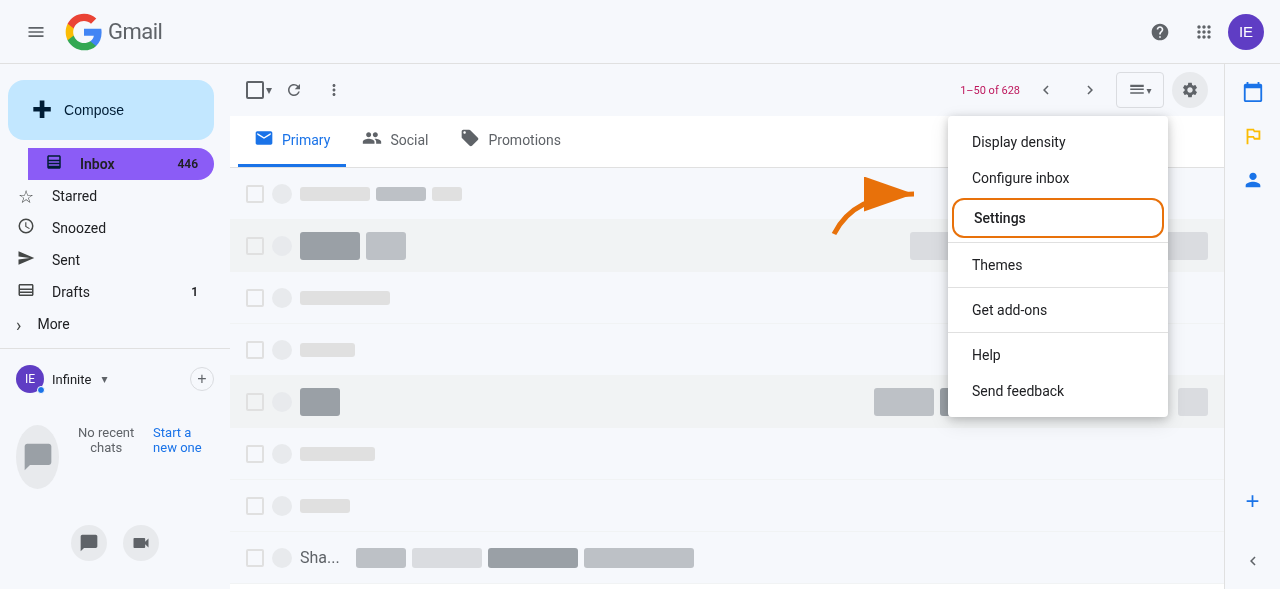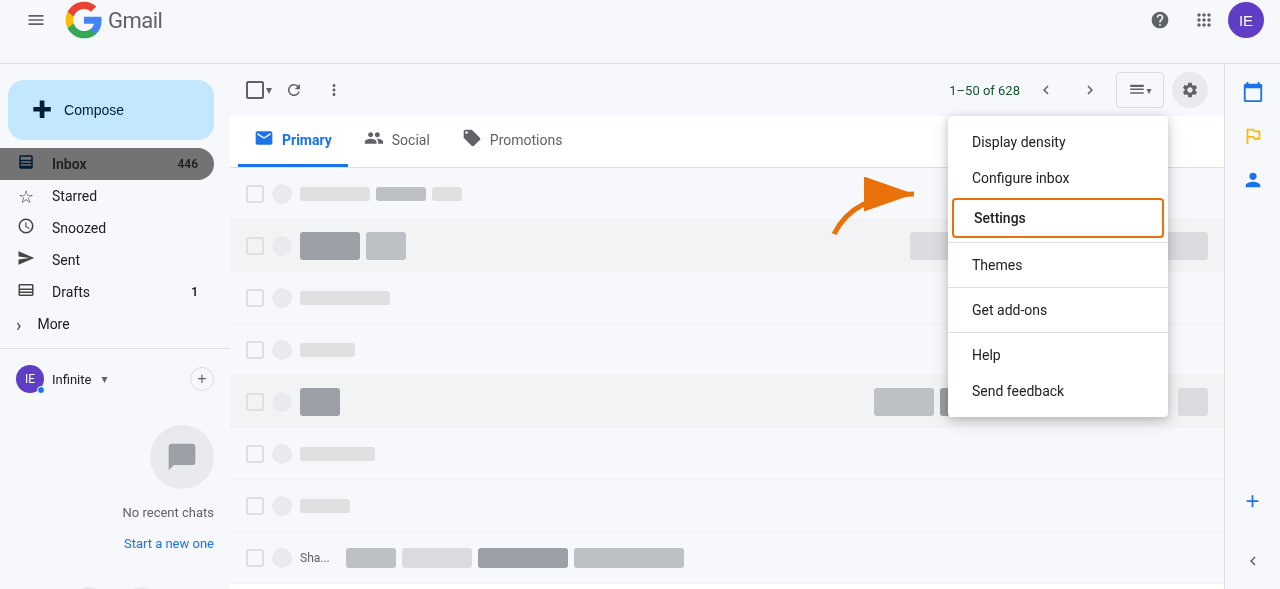--- a/index.html
+++ b/index.html
@@ -3,21 +3,21 @@
   <meta charset="utf-8">
   <style>
     * { margin: 0; padding: 0; box-sizing: border-box; }
     body { font-family: 'Google Sans', Roboto, Arial, sans-serif; background: #f6f8fc; width: 1280px; height: 589px; overflow: hidden; display: flex; flex-direction: column; }
 
     
     .topbar {
       height: 64px;
       background: #f6f8fc;
       display: flex;
-      align-items: flex-start;
+      align-items: center;
       padding: 0 16px;
       gap: 8px;
       border-bottom: 1px solid #e0e0e0;
       flex-shrink: 0;
     }
     .topbar-left {
       display: flex;
       align-items: center;
       gap: 8px;
       width: 230px;
@@ -133,22 +133,23 @@
       padding: 0 16px;
       height: 32px;
       border-radius: 0 16px 16px 0;
       cursor: pointer;
       font-size: 14px;
       color: #202124;
       margin-right: 16px;
       position: relative;
     }
     .nav-item.active {
-      background: #737373;
+      background: #8b5cf6;
       font-weight: 600;
+      margin-left: 28px;
     }
     .nav-item .nav-icon { color: #444746; font-size: 18px; width: 20px; text-align: center; }
     .nav-item.active .nav-icon { color: #001d35; }
     .nav-badge {
       margin-left: auto;
       font-size: 12px;
       font-weight: 600;
       color: #202124;
     }
     .nav-more {
@@ -200,22 +201,22 @@
       background: transparent;
       cursor: pointer;
       display: flex; align-items: center; justify-content: center;
       color: #5f6368;
       font-size: 16px;
     }
 
     
     .chat-empty {
       display: flex;
-      flex-direction: column;
-      align-items: flex-end;
+      flex-direction: row;
+      align-items: flex-start;
       padding: 24px 16px;
       gap: 16px;
     }
     .chat-empty-icon {
       width: 64px; height: 64px;
       border-radius: 50%;
       background: #e8eaed;
       display: flex; align-items: center; justify-content: center;
       font-size: 28px;
       color: #9aa0a6;
@@ -297,22 +298,22 @@
       color: #5f6368;
       font-size: 18px;
     }
     .toolbar-right {
       margin-left: auto;
       display: flex;
       align-items: center;
       gap: 8px;
     }
     .pagination-text {
-      font-size: 13px;
-      color: #14532d;
+      font-size: 11px;
+      color: #be185d;
     }
     .settings-btn {
       width: 36px; height: 36px;
       border-radius: 50%;
       border: none;
       background: #e8eaed;
       cursor: pointer;
       display: flex; align-items: center; justify-content: center;
       color: #5f6368;
       font-size: 18px;
@@ -335,21 +336,21 @@
       padding: 12px 16px;
       cursor: pointer;
       font-size: 14px;
       color: #5f6368;
       border-bottom: 3px solid transparent;
       position: relative;
     }
     .tab.active {
       color: #1a73e8;
       border-bottom: 3px solid #1a73e8;
-      font-weight: 700;
+      font-weight: 400;
     }
     .tab-icon { font-size: 18px; }
 
     
     .email-list {
       flex: 1;
       overflow-y: auto;
       background: white;
     }
 
@@ -427,21 +428,21 @@
     .dropdown-item {
       padding: 10px 24px;
       font-size: 14px;
       color: #202124;
       cursor: pointer;
       display: flex;
       align-items: center;
     }
     .dropdown-item.settings-item {
       border: 2px solid #e8710a;
-      border-radius: 4px;
+      border-radius: 12px;
       margin: 2px 4px;
       padding: 10px 20px;
       color: #202124;
       font-weight: 500;
     }
     .dropdown-divider {
       height: 1px;
       background: #e0e0e0;
       margin: 4px 0;
     }
@@ -735,21 +736,21 @@
         <div class="skel-star"></div>
         <div class="skel-content">
           <div class="skel-block" style="width:50px;"></div>
           <div style="flex:1;"></div>
         </div>
       </div>
 
       <div class="skeleton-row">
         <div class="skel-check"></div>
         <div class="skel-star"></div>
-        <div style="font-size:12px;color:#5f6368;margin-right:8px;">Sha...</div>
+        <div style="font-size:16px;color:#5f6368;margin-right:8px;">Sha...</div>
         <div class="skel-content">
           <div class="skel-block" style="width:50px;height:20px;background:#bdc1c6;"></div>
           <div class="skel-block" style="width:70px;height:20px;background:#dadce0;"></div>
           <div class="skel-block" style="width:90px;height:20px;background:#9aa0a6;"></div>
           <div class="skel-block" style="width:110px;height:20px;background:#bdc1c6;"></div>
           <div style="flex:1;"></div>
         </div>
       </div>
     </div>
 

